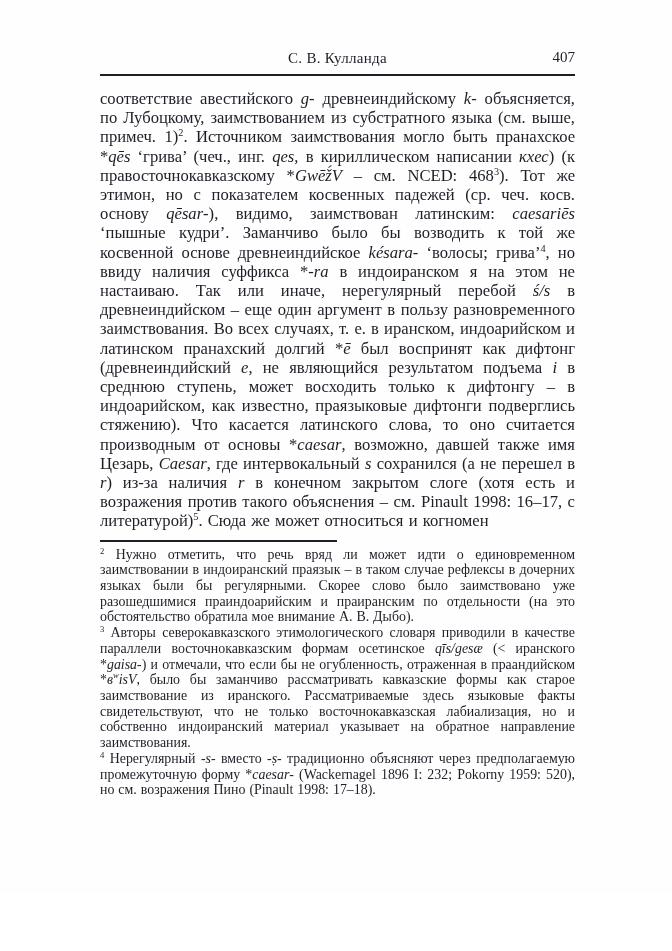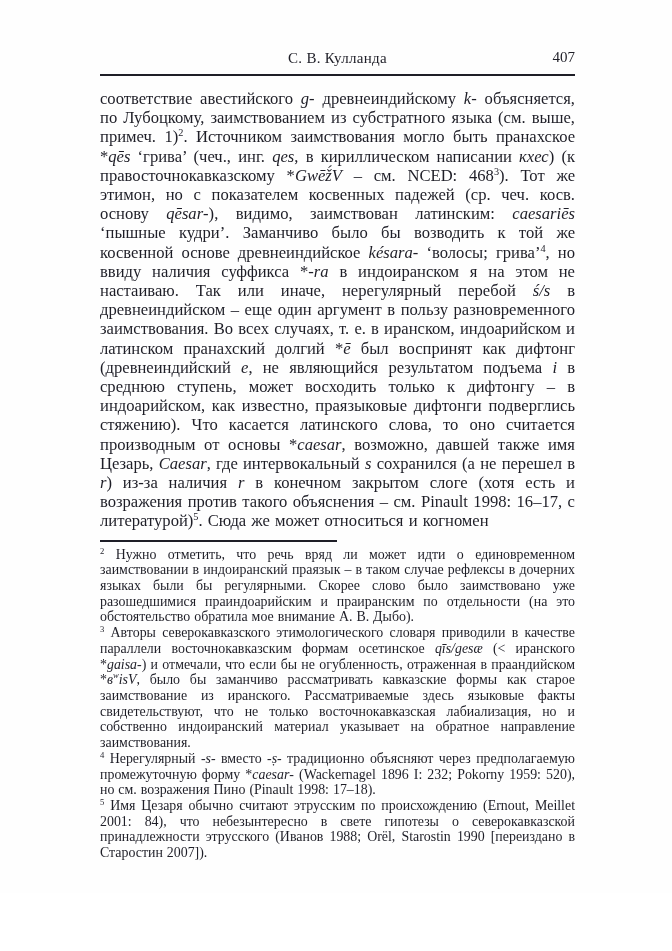--- a/index.html
+++ b/index.html
@@ -92,16 +92,15 @@
   <main class="body-text">
     <p class="para">соответствие авестийского <i>g</i>- древнеиндийскому <i>k</i>- объясняется, по Лубоцкому, заимствованием из субстратного языка (см. выше, примеч. 1)<sup>2</sup>. Источником заимствования могло быть пранахское *<i>qēs</i> ‘грива’ (чеч., инг. <i>qes</i>, в кириллическом написании <i>кхес</i>) (к правосточнокавказскому *<i>Gwēž́V</i> – см. NCED: 468<sup>3</sup>). Тот же этимон, но с показателем косвенных падежей (ср. чеч. косв. основу <i>qēsar</i>-), видимо, заимствован латинским: <i>caesariēs</i> ‘пышные кудри’. Заманчиво было бы возводить к той же косвенной основе древнеиндийское <i>késara</i>- ‘волосы; грива’<sup>4</sup>, но ввиду наличия суффикса *-<i>ra</i> в индоиранском я на этом не настаиваю. Так или иначе, нерегулярный перебой <i>ś/s</i> в древнеиндийском – еще один аргумент в пользу разновременного заимствования. Во всех случаях, т. е. в иранском, индоарийском и латинском пранахский долгий *<i>ē</i> был воспринят как дифтонг (древнеиндийский <i>e</i>, не являющийся результатом подъема <i>i</i> в среднюю ступень, может восходить только к дифтонгу – в индоарийском, как известно, праязыковые дифтонги подверглись стяжению). Что касается латинского слова, то оно считается производным от основы *<i>caesar</i>, возможно, давшей также имя Цезарь, <i>Caesar</i>, где интервокальный <i>s</i> сохранился (а не перешел в <i>r</i>) из-за наличия <i>r</i> в конечном закрытом слоге (хотя есть и возражения против такого объяснения – см. Pinault 1998: 16–17, с литературой)<sup>5</sup>. Сюда же может относиться и когномен</p>
   </main>
 
   <div class="footnote-rule"></div>
 
   <section class="footnotes">
       <p class="footnote"><sup class="fn-num">2</sup> Нужно отметить, что речь вряд ли может идти о единовременном заимствовании в индоиранский праязык – в таком случае рефлексы в дочерних языках были бы регулярными. Скорее слово было заимствовано уже разошедшимися праиндоарийским и праиранским по отдельности (на это обстоятельство обратила мое внимание А. В. Дыбо).</p>
       <p class="footnote"><sup class="fn-num">3</sup> Авторы северокавказского этимологического словаря приводили в качестве параллели восточнокавказским формам осетинское <i>qīs/gesæ</i> (&lt; иранского *<i>gaisa</i>-) и отмечали, что если бы не огубленность, отраженная в праандийском *<i>в<sup>w</sup>isV</i>, было бы заманчиво рассматривать кавказские формы как старое заимствование из иранского. Рассматриваемые здесь языковые факты свидетельствуют, что не только восточнокавказская лабиализация, но и собственно индоиранский материал указывает на обратное направление заимствования.</p>
       <p class="footnote"><sup class="fn-num">4</sup> Нерегулярный -<i>s</i>- вместо -<i>ṣ</i>- традиционно объясняют через предполагаемую промежуточную форму *<i>caesar</i>- (Wackernagel 1896 I: 232; Pokorny 1959: 520), но см. возражения Пино (Pinault 1998: 17–18).</p>
-      <p class="footnote"><sup class="fn-num">5</sup> Имя Цезаря обычно считают этрусским по происхождению (Ernout, Meillet 2001: 84), что небезынтересно в свете гипотезы о северокавказской принадлежности этрусского (Иванов 1988; Orël, Starostin 1990 [переиздано в Старостин 2007]).</p>
     </section>
 
 </div>
 
 </body></html>

